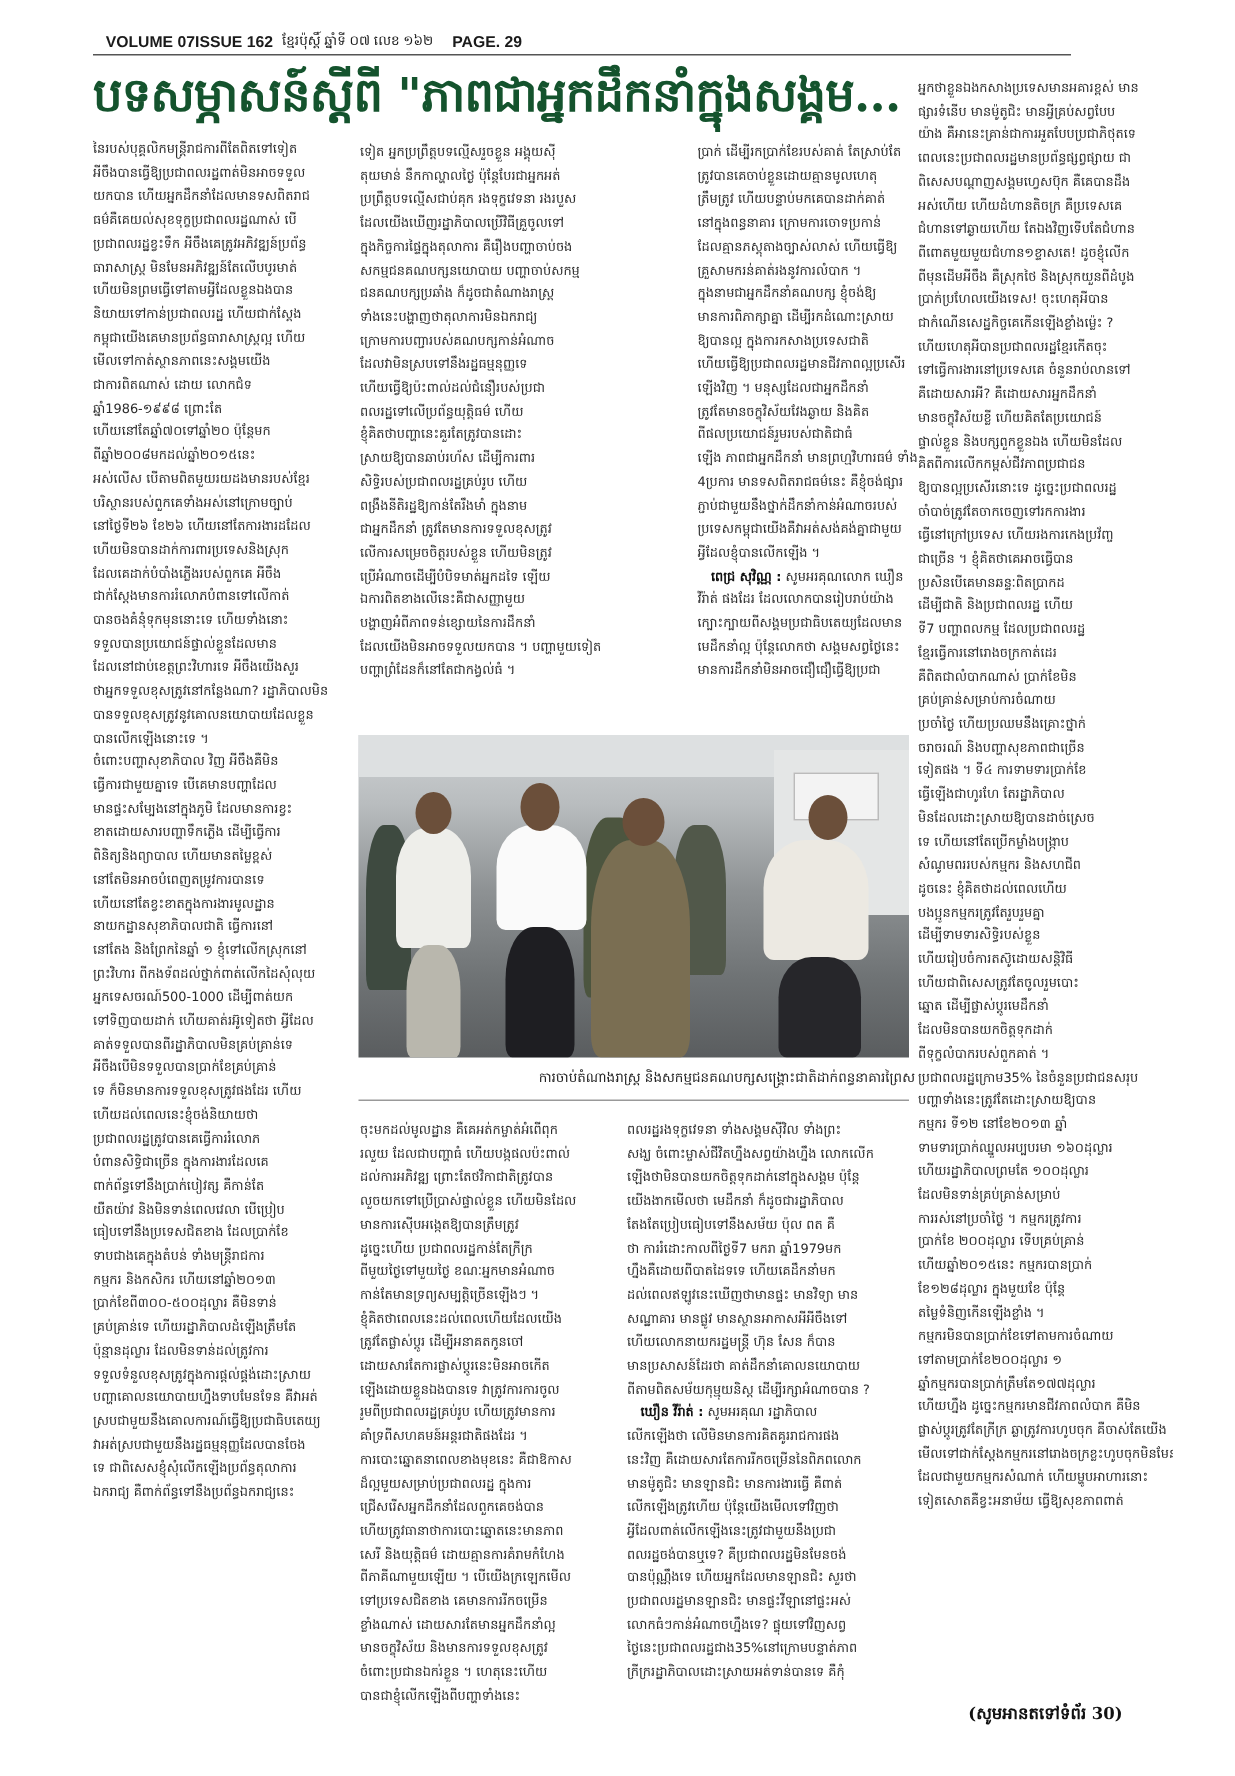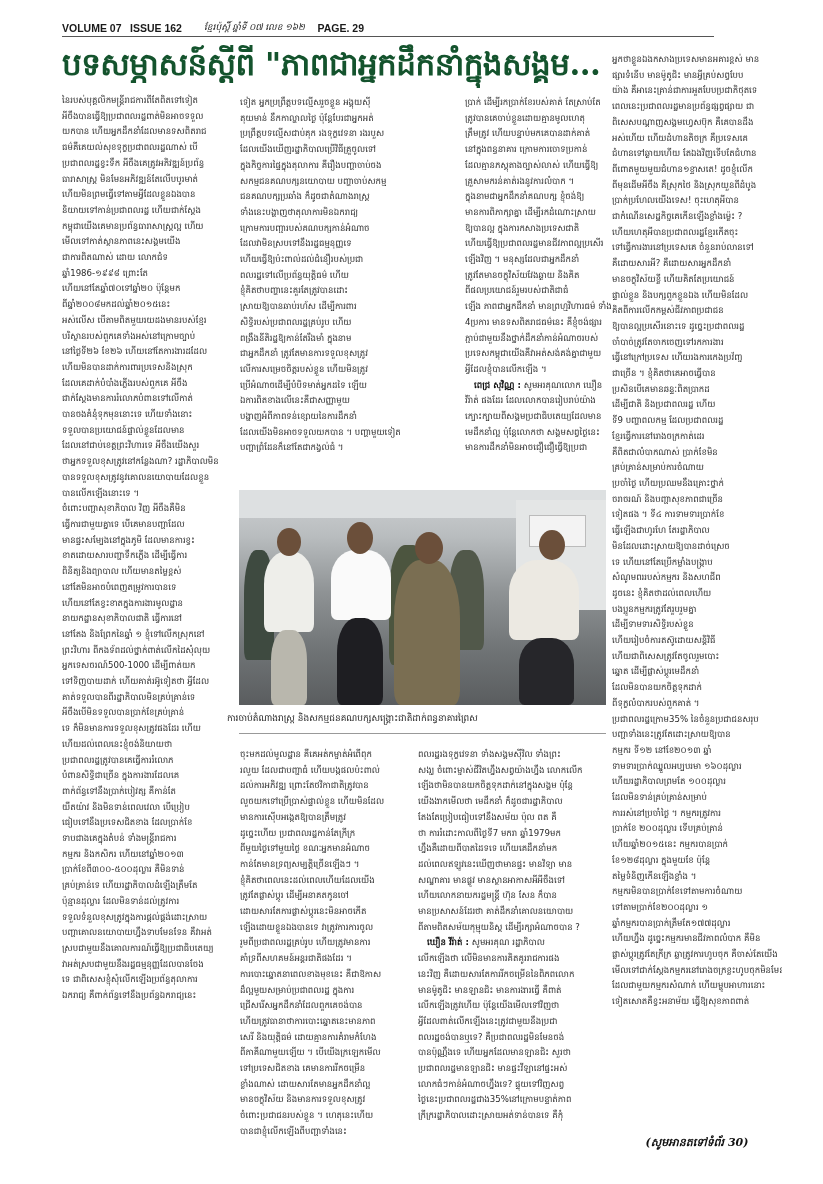--- a/index.html
+++ b/index.html
@@ -2,23 +2,23 @@
 <html><head>
 <meta charset="utf-8">
 <style>
   html, body { margin:0; padding:0; background:#ffffff; }
   body { width:823px; height:1184px; position:relative; overflow:hidden;
          font-family:"DejaVu Sans", sans-serif; color:#1a1a1a; }
   .header { position:absolute; left:62px; top:16px; width:652px; height:18px;
             border-bottom:1.5px solid #555; display:flex; align-items:flex-end;
             font-family:"Liberation Sans", sans-serif; font-weight:bold; font-size:10.5px; padding-bottom:2px; }
   .header span { white-space:nowrap; }
-  .h-vol { width:68px; }
-  .h-iss { width:74px; }
-  .h-khmer { width:108px; font-weight:normal; font-size:9px;font-style:italic; }
+  .h-vol { width:68px;text-align:right; }
+  .h-iss { width:58px; }
+  .h-khmer { width:108px; font-weight:normal; font-size:9px; }
   .h-adv { flex:1; }
   .h-page { width:52px; text-align:right; }
   .headline { position:absolute; left:62px; top:40px; width:548px; height:48px;
               font-family:"DejaVu Serif", serif; font-weight:bold; font-size:31px;
               line-height:48px; white-space:nowrap; overflow:hidden; letter-spacing:-0.5px; color:#14532d; }
   .col { position:absolute; font-size:8.6px; line-height:15.7px; text-align:justify;
          color:#2a2a2a; overflow:hidden; }
   .line { display:block; white-space:nowrap; overflow:hidden; }
   .c1 { left:62px; top:93px; width:172px; height:1060px; }
   .c2 { left:240px; top:95px; width:172px; height:385px; }
@@ -27,25 +27,25 @@
   .c2b { left:240px; top:747px; width:172px; height:420px; }
   .c3b { left:418px; top:747px; width:186px; height:420px; }
   .speaker { font-weight:bold; color:#111; }
   .photo { position:absolute; left:239px; top:490px; width:367px; height:215px;
            background:linear-gradient(180deg,#cfd2d4 0%,#b8bcbe 22%,#8e9294 48%,#6f7375 75%,#5a5d5f 100%); overflow:hidden; }
   .photo .ceiling { position:absolute; left:0; top:0; width:100%; height:28px; background:#dde0e1; }
   .photo .wall { position:absolute; right:0; top:10px; width:90px; height:110px; background:#e4e6e6; }
   .photo .window { position:absolute; right:20px; top:25px; width:55px; height:30px; background:#f3f3f3; border:1px solid #bbb; }
   .person { position:absolute; border-radius:40% 40% 10% 10%; }
   .head { position:absolute; border-radius:50%; background:#6b4f3a; }
-  .caption { position:absolute; left:227px; top:712px; width:367px; text-align:left;
+  .caption { position:absolute; left:243px; top:712px; width:367px; text-align:right;
              font-size:9px; color:#222; white-space:nowrap; }
   .caption-rule { position:absolute; left:239px; top:733px; width:367px; border-top:1px solid #999; }
   .continued { position:absolute; left:612px; top:1135px; width:170px; text-align:center;
-               font-family:"DejaVu Serif", serif; font-weight:bold; font-size:11px; color:#111;font-style:italic; }
+               font-family:"DejaVu Serif", serif; font-weight:bold; font-size:11px; color:#111; }
 </style>
 </head>
 <body>
 
 <div class="header">
   <span class="h-vol">VOLUME 07</span>
   <span class="h-iss">ISSUE 162</span>
   <span class="h-khmer">ខ្មែរប៉ុស្ដិ៍ ឆ្នាំទី ០៧ លេខ ១៦២</span>
   <span class="h-page">PAGE. 29</span>
 </div>
@@ -179,21 +179,21 @@
     <span class="line">គឺដោយសារអី? គឺដោយសារអ្នកដឹកនាំ</span>
     <span class="line">មានចក្ខុវិស័យខ្លី ហើយគិតតែប្រយោជន៍</span>
     <span class="line">ផ្ទាល់ខ្លួន និងបក្សពួកខ្លួនឯង ហើយមិនដែល</span>
     <span class="line">គិតពីការលើកកម្ពស់ជីវភាពប្រជាជន</span>
     <span class="line">ឱ្យបានល្អប្រសើរនោះទេ ដូច្នេះប្រជាពលរដ្ឋ</span>
     <span class="line">ចាំបាច់ត្រូវតែចាកចេញទៅរកការងារ</span>
     <span class="line">ធ្វើនៅក្រៅប្រទេស ហើយរងការកេងប្រវ័ញ្ច</span>
     <span class="line">ជាច្រើន ។ ខ្ញុំគិតថាគេអាចធ្វើបាន</span>
     <span class="line">ប្រសិនបើគេមានឆន្ទៈពិតប្រាកដ</span>
     <span class="line">ដើម្បីជាតិ និងប្រជាពលរដ្ឋ ហើយ</span>
-    <span class="line">ទី9 បញ្ហាពលកម្ម ដែលប្រជាពលរដ្ឋ</span>
+    <span class="line">ទី7 បញ្ហាពលកម្ម ដែលប្រជាពលរដ្ឋ</span>
     <span class="line">ខ្មែរធ្វើការនៅរោងចក្រកាត់ដេរ</span>
     <span class="line">គឺពិតជាលំបាកណាស់ ប្រាក់ខែមិន</span>
     <span class="line">គ្រប់គ្រាន់សម្រាប់ការចំណាយ</span>
     <span class="line">ប្រចាំថ្ងៃ ហើយប្រឈមនឹងគ្រោះថ្នាក់</span>
     <span class="line">ចរាចរណ៍ និងបញ្ហាសុខភាពជាច្រើន</span>
     <span class="line">ទៀតផង ។ ទី៤ ការទាមទារប្រាក់ខែ</span>
     <span class="line">ធ្វើឡើងជាហូរហែ តែរដ្ឋាភិបាល</span>
     <span class="line">មិនដែលដោះស្រាយឱ្យបានដាច់ស្រេច</span>
     <span class="line">ទេ ហើយនៅតែប្រើកម្លាំងបង្ក្រាប</span>
     <span class="line">សំណូមពររបស់កម្មករ និងសហជីព</span>
@@ -270,21 +270,21 @@
     <span class="line">គាំទ្រពីសហគមន៍អន្តរជាតិផងដែរ ។</span>
     <span class="line">ការបោះឆ្នោតនាពេលខាងមុខនេះ គឺជាឱកាស</span>
     <span class="line">ដ៏ល្អមួយសម្រាប់ប្រជាពលរដ្ឋ ក្នុងការ</span>
     <span class="line">ជ្រើសរើសអ្នកដឹកនាំដែលពួកគេចង់បាន</span>
     <span class="line">ហើយត្រូវធានាថាការបោះឆ្នោតនេះមានភាព</span>
     <span class="line">សេរី និងយុត្តិធម៌ ដោយគ្មានការគំរាមកំហែង</span>
     <span class="line">ពីភាគីណាមួយឡើយ ។ បើយើងក្រឡេកមើល</span>
     <span class="line">ទៅប្រទេសជិតខាង គេមានការរីកចម្រើន</span>
     <span class="line">ខ្លាំងណាស់ ដោយសារតែមានអ្នកដឹកនាំល្អ</span>
     <span class="line">មានចក្ខុវិស័យ និងមានការទទួលខុសត្រូវ</span>
-    <span class="line">ចំពោះប្រជាជនរបស់ខ្លួន ។ ហេតុនេះហើយ</span>
+    <span class="line">ចំពោះប្រជានឯករ់ខ្លួន ។ ហេតុនេះហើយ</span>
     <span class="line">បានជាខ្ញុំលើកឡើងពីបញ្ហាទាំងនេះ</span>
   </div>
 <div class="col c3b" id="col3bottom">
     <span class="line">ពលរដ្ឋរងទុក្ខវេទនា ទាំងសង្គមស៊ីវិល ទាំងព្រះ</span>
     <span class="line">សង្ឃ ចំពោះម្ចាស់ជីវិតហ្នឹងសព្វយ៉ាងហ្នឹង លោកលើក</span>
     <span class="line">ឡើងថាមិនបានយកចិត្តទុកដាក់នៅក្នុងសង្គម ប៉ុន្តែ</span>
     <span class="line">យើងងាកមើលថា មេដឹកនាំ ក៏ដូចជារដ្ឋាភិបាល</span>
     <span class="line">តែងតែប្រៀបធៀបទៅនឹងសម័យ ប៉ុល ពត គឺ</span>
     <span class="line">ថា ការរំដោះកាលពីថ្ងៃទី7 មករា ឆ្នាំ1979មក</span>
     <span class="line">ហ្នឹងគឺដោយពីបាតដៃទទេ ហើយគេដឹកនាំមក</span>

